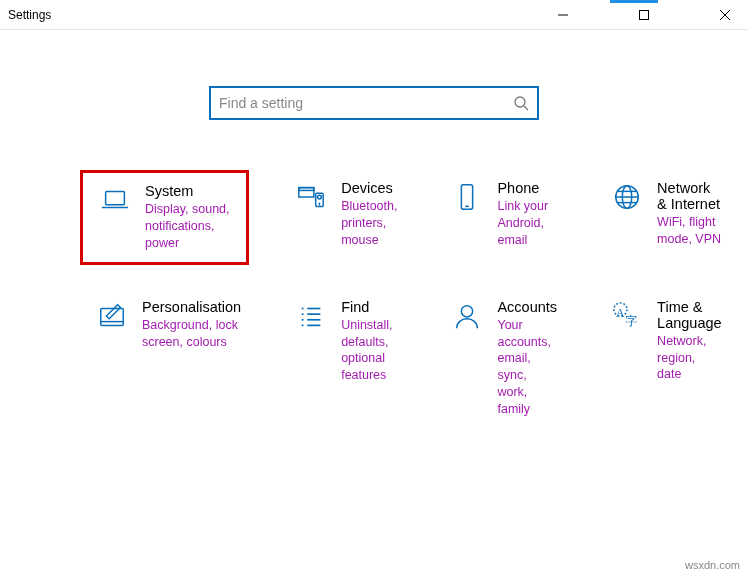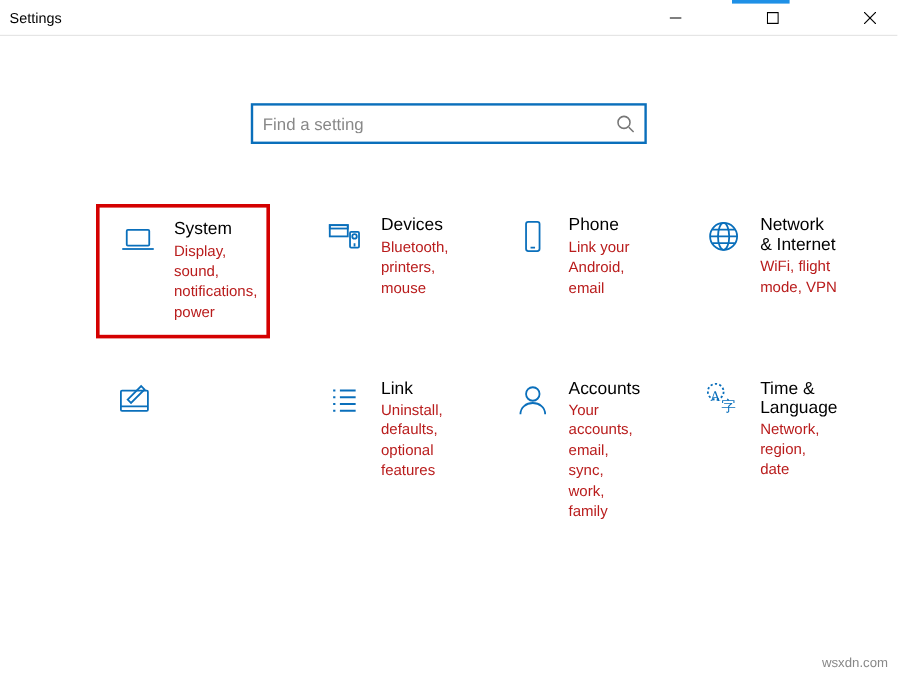--- a/index.html
+++ b/index.html
@@ -82,27 +82,27 @@
     }
     .tile .iconcol svg { display: block; }
     .tile .txtcol { flex: 1; padding-left: 6px; }
     .tile .ttl {
       font-size: 14.5px;
       color: #000;
       margin-bottom: 2px;
     }
     .tile .desc {
       font-size: 12.5px;
-      color: #b91c1c;
+      color: #a21caf;
       line-height: 1.35;
     }
     .watermark {
       position: absolute;
       right: 6px;
-      bottom: 12px;
+      bottom: 0;
       font-size: 11px;
       color: #888;
       background: rgba(255,255,255,0.8);
       padding: 0 2px;
       text-align: right;
     }
     .accentbar {
       position: absolute;
       top: 0;
       right: 90px;
@@ -220,39 +220,43 @@
   <div class="tile">
     <div class="iconcol">
         <span>
       <svg width="30" height="30" viewBox="0 0 32 32" fill="none" stroke="#0a6fbb" stroke-width="1.6">
         <rect x="4" y="8" width="24" height="18" rx="1"></rect>
             <line x1="4" y1="22" x2="28" y2="22"></line>
         <path d="M10 16 L22 4 L25 7 L13 19 Z"></path>
       </svg>
         </span>
       </div>
+    <div class="txtcol">
+      <div class="ttl">Personalisation</div>
+      <div class="desc">Background, lock screen, colours</div>
+    </div>
   </div>
 
   <div class="tile">
     <div class="iconcol">
         <span>
       <svg width="30" height="30" viewBox="0 0 32 32" fill="none" stroke="#0a6fbb" stroke-width="1.8">
         <line x1="6" y1="8" x2="8" y2="8"></line>
             <line x1="12" y1="8" x2="26" y2="8"></line>
         <line x1="6" y1="14" x2="8" y2="14"></line>
             <line x1="12" y1="14" x2="26" y2="14"></line>
         <line x1="6" y1="20" x2="8" y2="20"></line>
             <line x1="12" y1="20" x2="26" y2="20"></line>
         <line x1="6" y1="26" x2="8" y2="26"></line>
             <line x1="12" y1="26" x2="26" y2="26"></line>
       </svg>
         </span>
       </div>
     <div class="txtcol">
-      <div class="ttl">Link</div>
+      <div class="ttl">Find</div>
       <div class="desc">Uninstall, defaults, optional features</div>
     </div>
   </div>
 
   <div class="tile">
     <div class="iconcol">
         <span>
       <svg width="30" height="30" viewBox="0 0 32 32" fill="none" stroke="#0a6fbb" stroke-width="1.6">
         <circle cx="16" cy="11" r="6"></circle>
             <path d="M5 29c0-6 5-10 11-10s11 4 11 10"></path>

